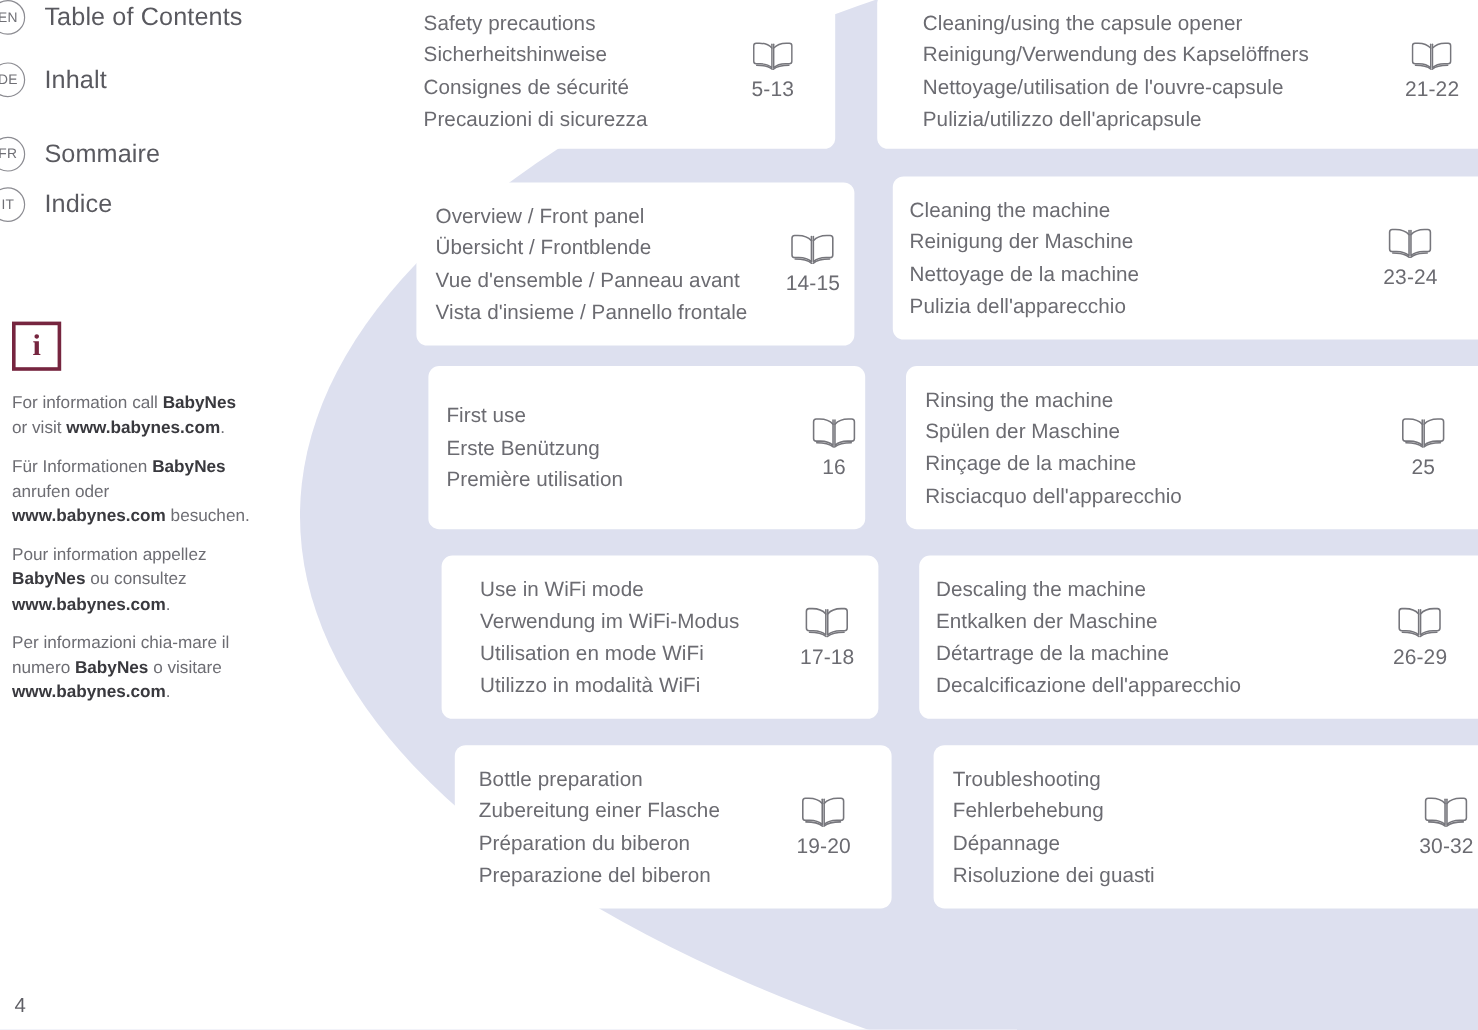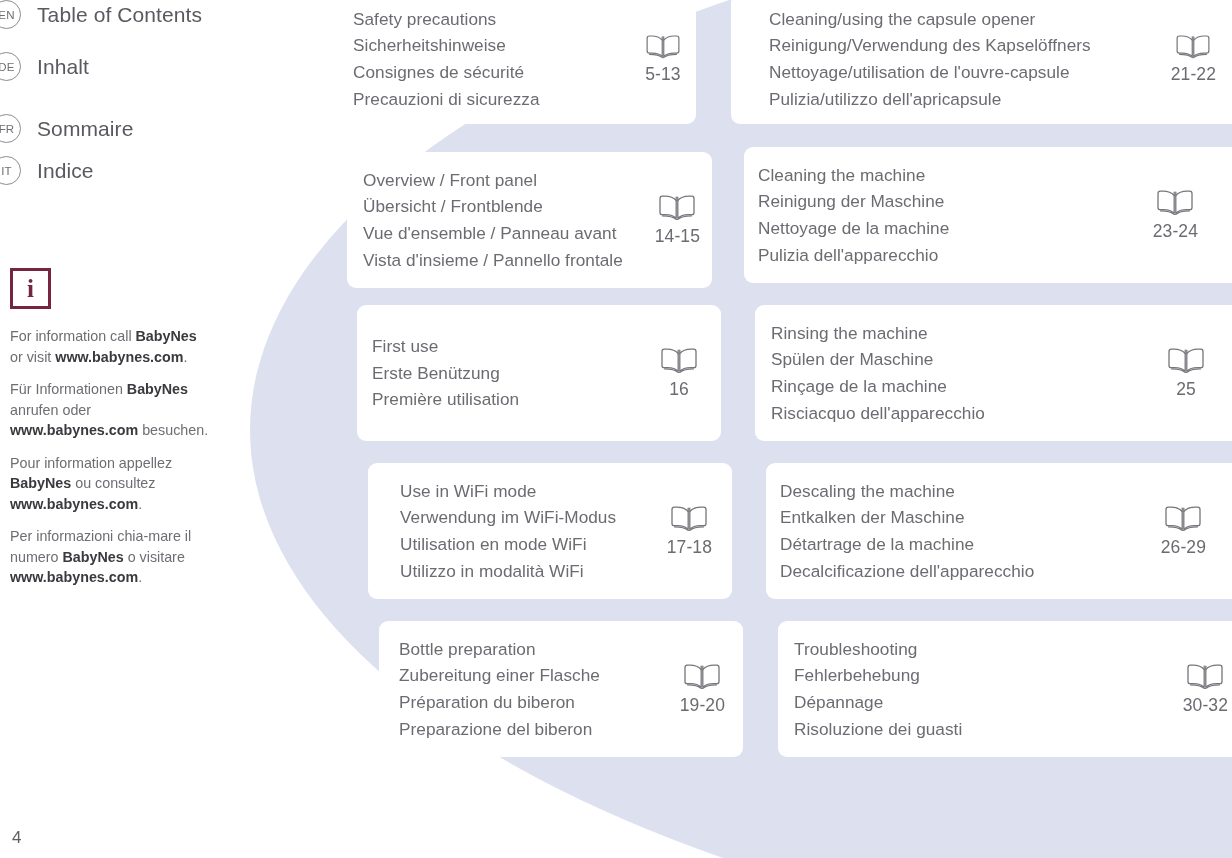--- a/index.html
+++ b/index.html
@@ -194,21 +194,21 @@
 <div id="page-number">4</div>
 
 <div id="cards-layer">
     <div class="toc-card" style="left: 336px; top: -6px; width: 360px; height: 130px; padding-left: 17px;">
       <div class="card-lines">
         <div class="card-line">Safety precautions</div>
         <div class="card-line">Sicherheitshinweise</div>
         <div class="card-line">Consignes de sécurité</div>
         <div class="card-line">Precauzioni di sicurezza</div>
       </div>
-      <div class="card-ref" style="padding-right: 14px;">
+      <div class="card-ref" style="padding-right: 33px;">
         <svg class="book-icon" width="38" height="28" viewBox="0 0 40 30" fill="none" stroke="#76767c" stroke-width="1.3" stroke-linejoin="round" stroke-linecap="round">
           <path d="M3 5.5 C3 4 4 3.2 5.2 3.2 L8 3.2 C13 3.2 17.2 5.3 19.2 7.6 L19.2 25.2 C17.2 23.2 13.4 21.6 8.6 21.6 L5.2 21.6 C4 21.6 3 20.8 3 19.4 Z"></path>
           <path d="M37 5.5 C37 4 36 3.2 34.8 3.2 L32 3.2 C27 3.2 22.8 5.3 20.8 7.6 L20.8 25.2 C22.8 23.2 26.6 21.6 31.4 21.6 L34.8 21.6 C36 21.6 37 20.8 37 19.4 Z"></path>
           <path d="M5.6 22.9 C10.6 22.9 16.4 23.9 19.4 26.4"></path>
           <path d="M34.4 22.9 C29.4 22.9 23.6 23.9 20.6 26.4"></path>
           <path d="M19.2 7.6 L19.2 4.1"></path>
           <path d="M20.8 7.6 L20.8 4.1"></path>
         </svg>
         <div class="page-ref">5-13</div>
       </div>
@@ -269,21 +269,21 @@
         </svg>
         <div class="page-ref">23-24</div>
       </div>
     </div>
     <div class="toc-card" style="left: 357px; top: 305px; width: 364px; height: 136px; padding-left: 15px;">
       <div class="card-lines">
         <div class="card-line">First use</div>
         <div class="card-line">Erste Benützung</div>
         <div class="card-line">Première utilisation</div>
       </div>
-      <div class="card-ref" style="padding-right: 22px; text-align: center;">
+      <div class="card-ref" style="padding-right: 6px; text-align: center;">
         <svg class="book-icon" width="40" height="30" viewBox="0 0 40 30" fill="none" stroke="#76767c" stroke-width="1.3" stroke-linejoin="round" stroke-linecap="round">
           <path d="M3 5.5 C3 4 4 3.2 5.2 3.2 L8 3.2 C13 3.2 17.2 5.3 19.2 7.6 L19.2 25.2 C17.2 23.2 13.4 21.6 8.6 21.6 L5.2 21.6 C4 21.6 3 20.8 3 19.4 Z"></path>
           <path d="M37 5.5 C37 4 36 3.2 34.8 3.2 L32 3.2 C27 3.2 22.8 5.3 20.8 7.6 L20.8 25.2 C22.8 23.2 26.6 21.6 31.4 21.6 L34.8 21.6 C36 21.6 37 20.8 37 19.4 Z"></path>
           <path d="M5.6 22.9 C10.6 22.9 16.4 23.9 19.4 26.4"></path>
           <path d="M34.4 22.9 C29.4 22.9 23.6 23.9 20.6 26.4"></path>
           <path d="M19.2 7.6 L19.2 4.1"></path>
           <path d="M20.8 7.6 L20.8 4.1"></path>
         </svg>
         <div class="page-ref">16</div>
       </div>
@@ -345,21 +345,21 @@
         <div class="page-ref">26-29</div>
       </div>
     </div>
     <div class="toc-card" style="left: 379px; top: 621px; width: 364px; height: 136px; padding-left: 20px;">
       <div class="card-lines">
         <div class="card-line">Bottle preparation</div>
         <div class="card-line">Zubereitung einer Flasche</div>
         <div class="card-line">Préparation du biberon</div>
         <div class="card-line">Preparazione del biberon</div>
       </div>
-      <div class="card-ref" style="padding-right: 18px; text-align: right;">
+      <div class="card-ref" style="padding-right: 34px; text-align: right;">
         <svg class="book-icon" width="40" height="30" viewBox="0 0 40 30" fill="none" stroke="#76767c" stroke-width="1.3" stroke-linejoin="round" stroke-linecap="round">
           <path d="M3 5.5 C3 4 4 3.2 5.2 3.2 L8 3.2 C13 3.2 17.2 5.3 19.2 7.6 L19.2 25.2 C17.2 23.2 13.4 21.6 8.6 21.6 L5.2 21.6 C4 21.6 3 20.8 3 19.4 Z"></path>
           <path d="M37 5.5 C37 4 36 3.2 34.8 3.2 L32 3.2 C27 3.2 22.8 5.3 20.8 7.6 L20.8 25.2 C22.8 23.2 26.6 21.6 31.4 21.6 L34.8 21.6 C36 21.6 37 20.8 37 19.4 Z"></path>
           <path d="M5.6 22.9 C10.6 22.9 16.4 23.9 19.4 26.4"></path>
           <path d="M34.4 22.9 C29.4 22.9 23.6 23.9 20.6 26.4"></path>
           <path d="M19.2 7.6 L19.2 4.1"></path>
           <path d="M20.8 7.6 L20.8 4.1"></path>
         </svg>
         <div class="page-ref">19-20</div>
       </div>

